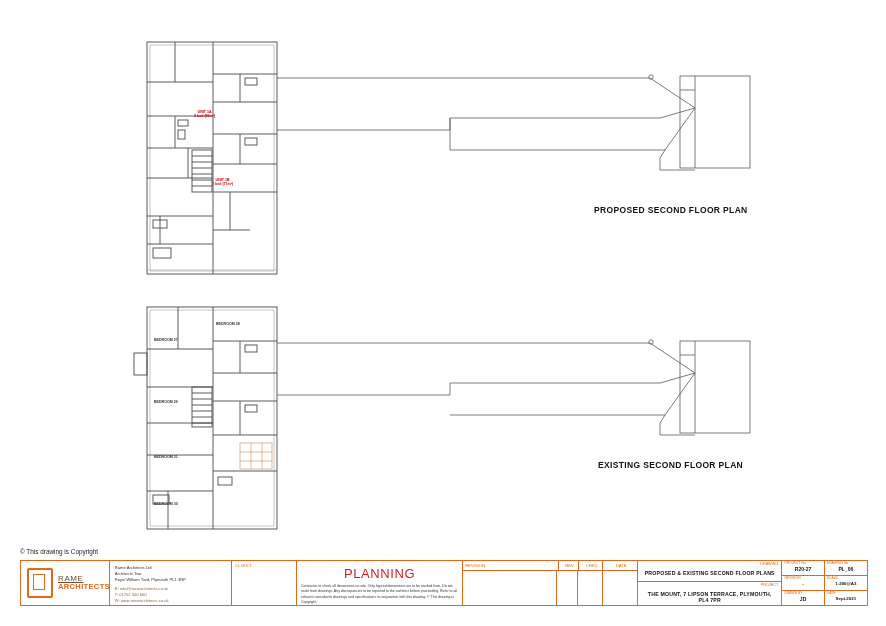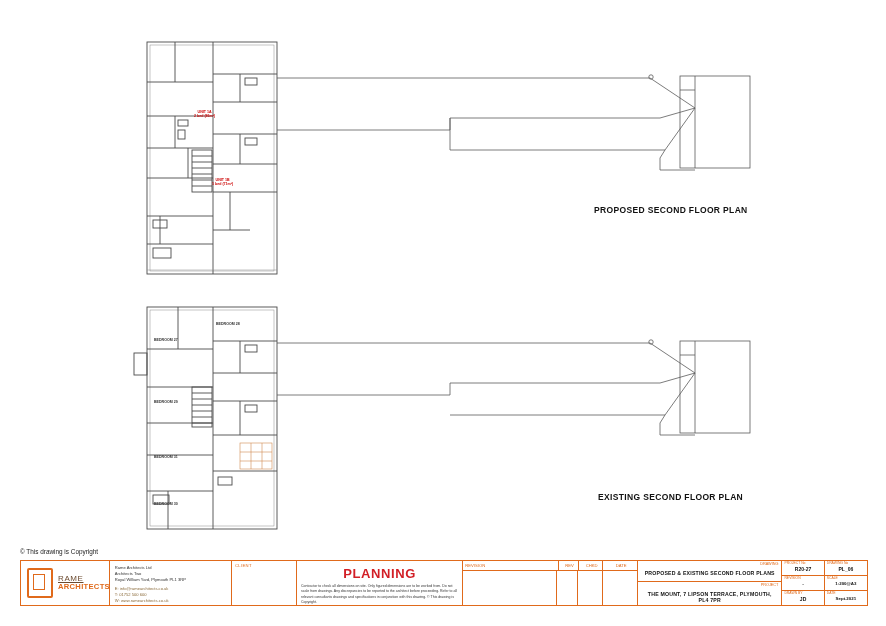--- a/index.html
+++ b/index.html
@@ -27,21 +27,21 @@
 
   .plan-title {
     position: absolute;
     font-size: 8.5px;
     font-weight: bold;
     letter-spacing: 0.35px;
     color: #111;
     white-space: nowrap;
   }
   #proposed-title { left: 594px; top: 205px; }
-  #existing-title { left: 598px; top: 492px; }
+  #existing-title { left: 598px; top: 460px; }
 
   
   .copyright {
     position: absolute;
     left: 20px;
     top: 548px;
     font-size: 6.4px;
     color: #222;
     white-space: nowrap;
   }
@@ -115,21 +115,21 @@
   }
 
   
   .tb-planning {
     width: 180px;
     padding: 3px 4px 2px 4px;
     text-align: center;
   }
   .tb-planning .big {
     font-size: 13px;
-    font-weight: bold;
+    font-weight: normal;
     color: #d21f26;
     letter-spacing: 0.6px;
     margin-top: 2px;
   }
   .tb-planning .notes {
     margin-top: 3px;
     font-size: 3.5px;
     line-height: 1.5;
     color: #333;
     text-align: left;

